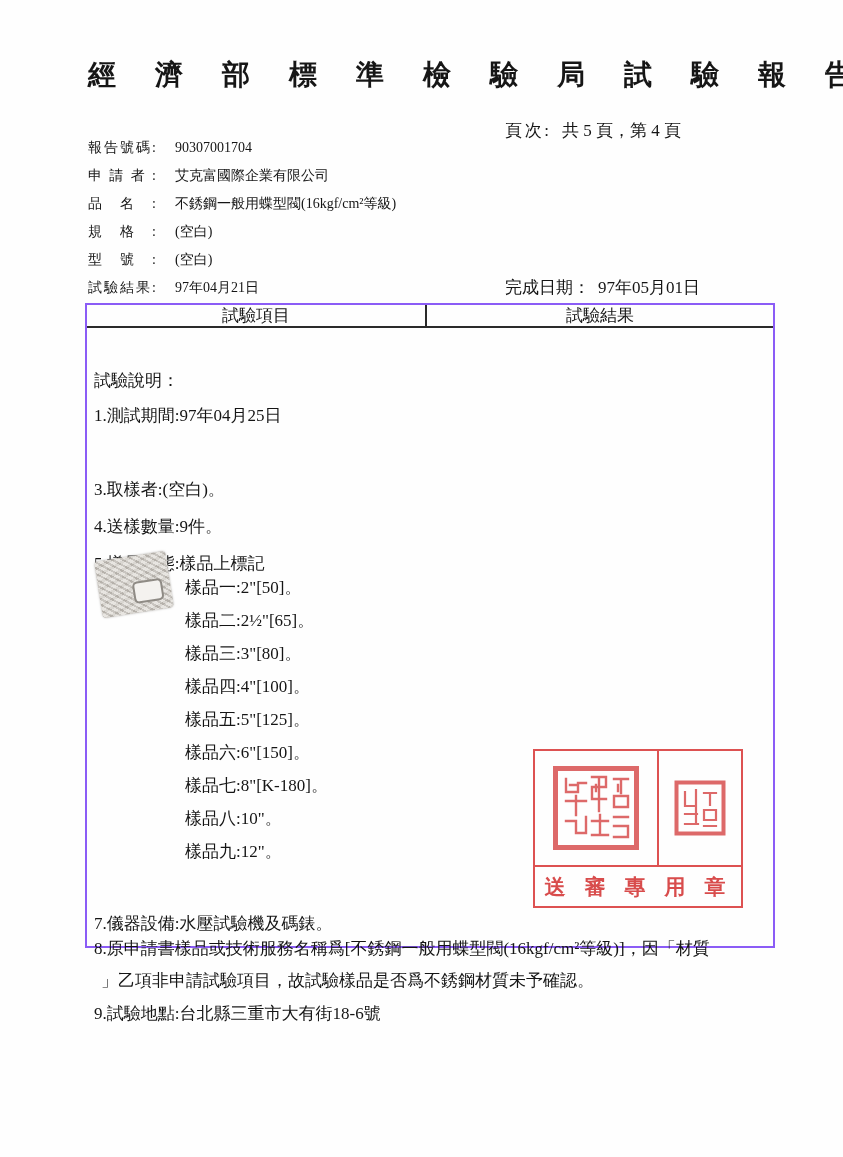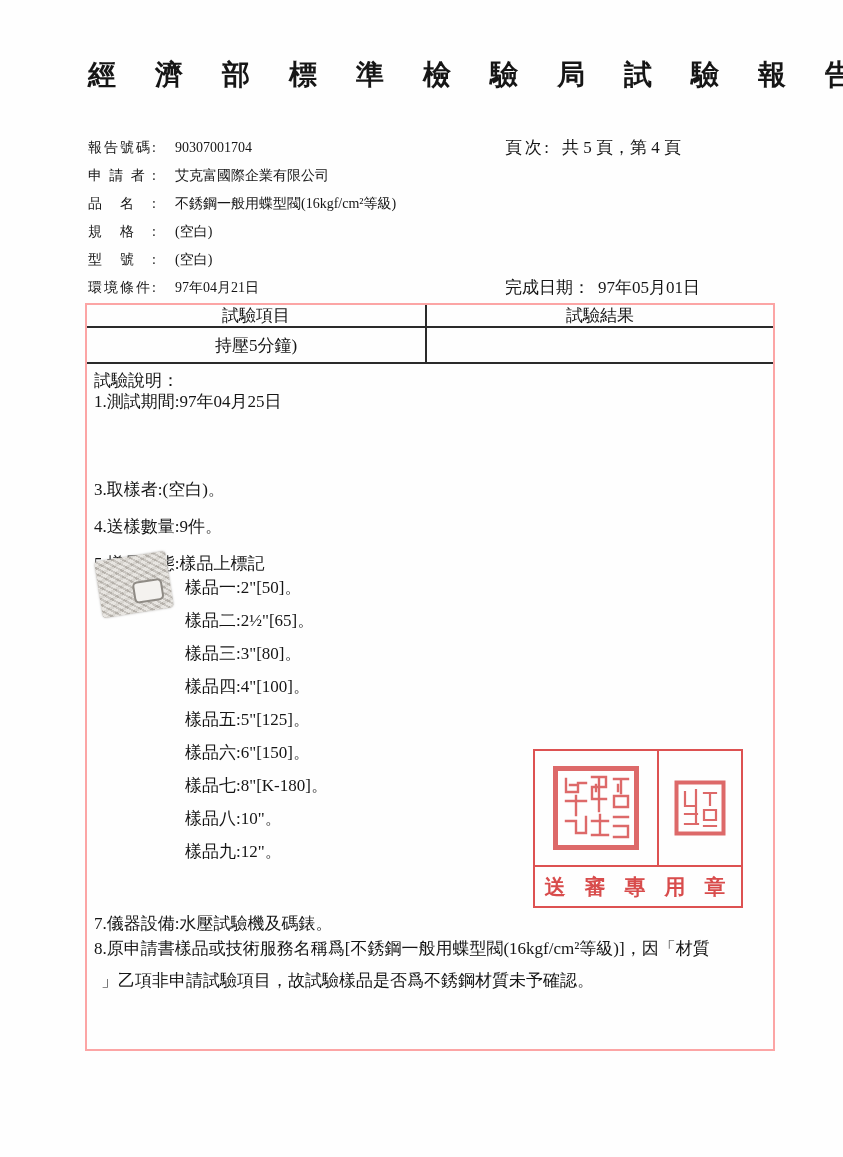--- a/index.html
+++ b/index.html
@@ -25,22 +25,22 @@
   .hlabel {
     display:inline-block; width:68px; white-space:nowrap;
     text-align:justify; text-align-last:justify;
   }
   .hvalue { position:absolute; left:87px; top:0; white-space:nowrap; }
   .hright { position:absolute; left:505px; font-size:17px; line-height:21px; white-space:nowrap; }
   .hright .hvalue2 { position:absolute; top:0; white-space:nowrap; }
 
   
   .report-table {
-    position:absolute; left:85px; top:303px; width:690px; height:748px;
-    border:2px solid #fca5a5; background:transparent;
+    position:absolute; left:85px; top:303px; width:690px; height:645px;
+    border:2px solid #8b5cf6; background:transparent;
   }
   .trow { display:flex; width:100%; }
   .trow.head { height:23px; border-bottom:2px solid #2a2a2a; }
   .trow.item { height:36px; border-bottom:2px solid #2a2a2a; }
   .tcell { display:flex; align-items:center; justify-content:center; font-size:17px; }
   .tcell.c1 { width:340px; border-right:2px solid #2a2a2a; }
   .tcell.c2 { flex:1; }
 
   .dline { position:absolute; font-size:17px; line-height:20px; white-space:nowrap; }
 
@@ -80,79 +80,76 @@
 <body>
 
 <div class="page">
 
   <h1 class="doc-title">經 濟 部 標 準 檢 驗 局 試 驗 報 告</h1>
 
   <div class="hrow" style="top:137px">
     <span class="hlabel">報告號碼:</span>
     <span class="hvalue">90307001704</span>
   </div>
-  <div class="hright" style="top:137px">
+  <div class="hright" style="top:120px">
     <span class="hlabel" style="width:44px">頁次:</span>
     <span class="hvalue2" style="left:57px">共 5 頁，第 4 頁</span>
   </div>
   <div class="hrow" style="top:165px">
     <span class="hlabel">申請者:</span>
     <span class="hvalue">艾克富國際企業有限公司</span>
   </div>
   <div class="hrow" style="top:193px">
     <span class="hlabel">品名:</span>
     <span class="hvalue">不銹鋼一般用蝶型閥(16kgf/cm²等級)</span>
   </div>
   <div class="hrow" style="top:221px">
     <span class="hlabel">規格:</span>
     <span class="hvalue">(空白)</span>
   </div>
   <div class="hrow" style="top:249px">
     <span class="hlabel">型號:</span>
     <span class="hvalue">(空白)</span>
   </div>
   <div class="hrow" style="top:277px">
-    <span class="hlabel">環境條件:</span>
+    <span class="hlabel">試驗結果:</span>
     <span class="hvalue">97年04月21日</span>
   </div>
   <div class="hright" style="top:277px">
     <span>完成日期：</span>
     <span class="hvalue2" style="left:93px">97年05月01日</span>
   </div>
 
   <div class="report-table">
     <div class="trow head">
       <div class="tcell c1">試驗項目</div>
       <div class="tcell c2">試驗結果</div>
     </div>
-    <div class="trow item">
-      <div class="tcell c1">持壓5分鐘)</div>
-      <div class="tcell c2"></div>
-    </div>
 
     <div class="dline" style="left:7px; top:66px">試驗說明：</div>
 
-    <div class="dline" style="left:7px; top:87px">1.測試期間:97年04月25日</div>
+    <div class="dline" style="left:7px; top:101px">1.測試期間:97年04月25日</div>
     <div class="dline" style="left:7px; top:175px">3.取樣者:(空白)。</div>
     <div class="dline" style="left:7px; top:212px">4.送樣數量:9件。</div>
     <div class="dline" style="left:7px; top:249px">5.樣品狀態:樣品上標記</div>
 
     <div class="dline" style="left:98px; top:273px">樣品一:2"[50]。</div>
     <div class="dline" style="left:98px; top:306px">樣品二:2½"[65]。</div>
     <div class="dline" style="left:98px; top:339px">樣品三:3"[80]。</div>
     <div class="dline" style="left:98px; top:372px">樣品四:4"[100]。</div>
     <div class="dline" style="left:98px; top:405px">樣品五:5"[125]。</div>
     <div class="dline" style="left:98px; top:438px">樣品六:6"[150]。</div>
     <div class="dline" style="left:98px; top:471px">樣品七:8"[K-180]。</div>
     <div class="dline" style="left:98px; top:504px">樣品八:10"。</div>
     <div class="dline" style="left:98px; top:537px">樣品九:12"。</div>
 
     <div class="dline" style="left:7px; top:609px">7.儀器設備:水壓試驗機及碼錶。</div>
     <div class="dline" style="left:7px; top:634px">8.原申請書樣品或技術服務名稱爲[不銹鋼一般用蝶型閥(16kgf/cm²等級)]，因「材質</div>
     <div class="dline" style="left:14px; top:666px">」乙項非申請試驗項目，故試驗樣品是否爲不銹鋼材質未予確認。</div>
+    <div class="dline" style="left:7px; top:699px">9.試驗地點:台北縣三重市大有街18-6號</div>
   </div>
 
   <div class="photo-sticker">
     <div class="inner-label"></div>
   </div>
 
   <div class="stamp-box">
     <div class="stamp-top">
       <div class="stamp-cell-left">
         <svg class="seal" width="88" height="86" viewBox="0 0 88 86">

